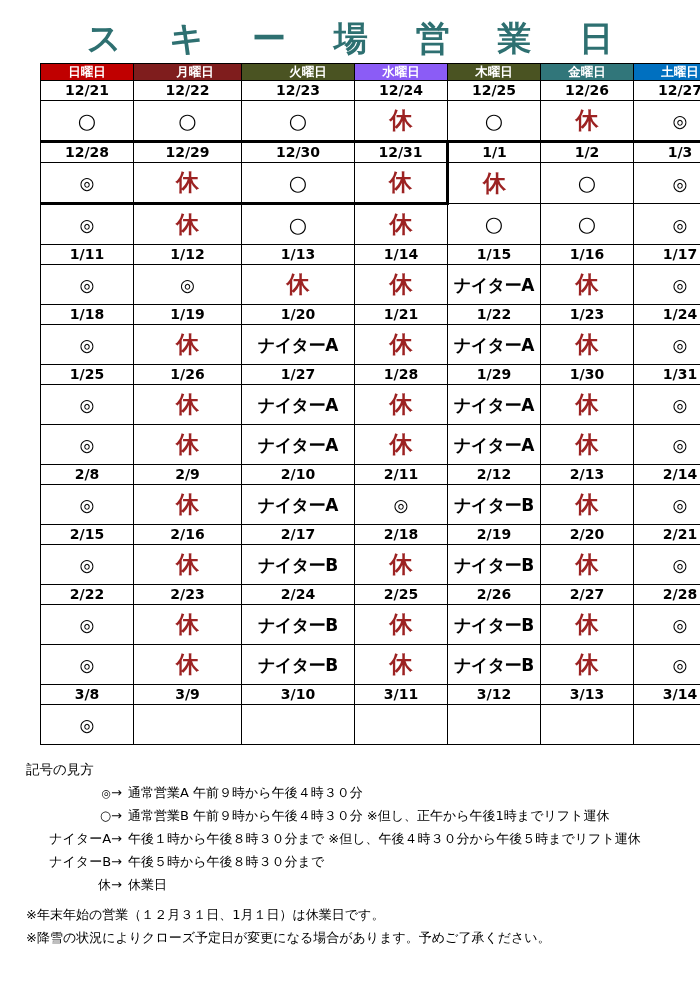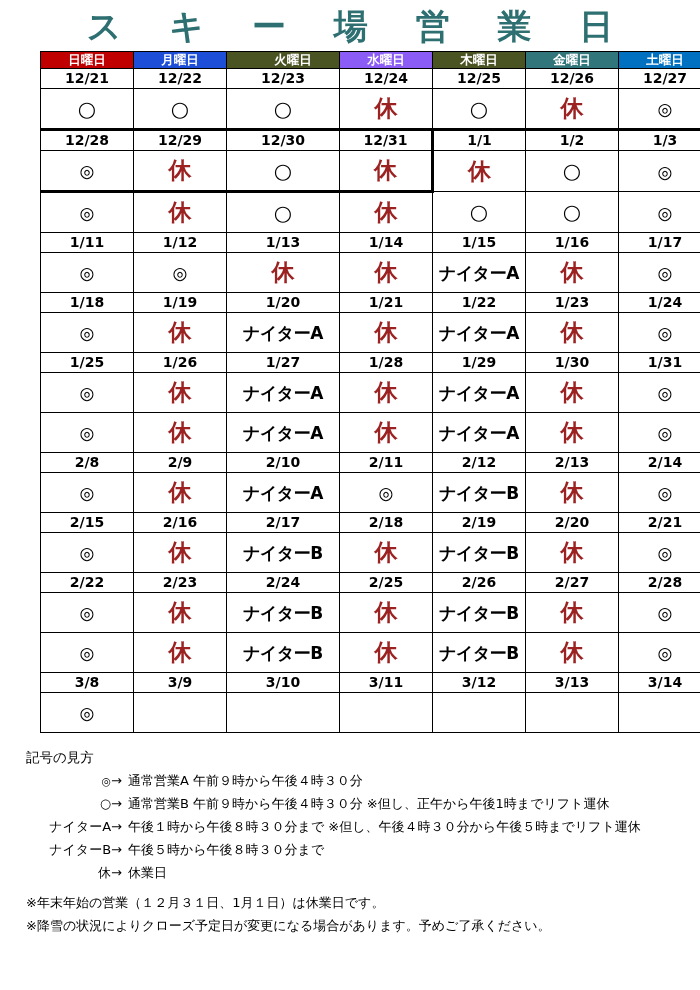--- a/index.html
+++ b/index.html
@@ -16,21 +16,21 @@
     position: relative;
   }
 
   
   .title {
     text-align: center;
     color: #2e7071;
     font-size: 34px;
     font-weight: bold;
     letter-spacing: 18px;
-    padding-top: 4px;
+    padding-top: 16px;
     padding-left: 18px;
     line-height: 44px;
     white-space: nowrap;
     font-family: "DejaVu Sans", "Liberation Sans", sans-serif;
   }
 
   
   .cal-wrap {
     width: 644px;
     margin: 3px auto 0 auto;
@@ -151,21 +151,21 @@
 </head>
 <body>
 
 <div class="title">ス キ ー 場 営 業 日</div>
 
 <div class="cal-wrap">
   <table class="cal">
     <thead>
       <tr id="dow-row">
           <th class="dow" style="background: rgb(192, 0, 0);">日曜日</th>
-          <th class="dow" style="background: #1d4ed8;">月曜日</th>
+          <th class="dow" style="background: #7f1d1d; padding-left: 15px;">月曜日</th>
           <th class="dow" style="background: rgb(74, 83, 34); padding-left: 20px;">火曜日</th>
           <th class="dow" style="background: #8b5cf6;">水曜日</th>
           <th class="dow" style="background: rgb(74, 83, 34); text-align: center;">木曜日</th>
           <th class="dow" style="background: rgb(49, 118, 122);">金曜日</th>
           <th class="dow" style="background: rgb(0, 112, 192);">土曜日</th>
         </tr>
     </thead>
     <tbody id="cal-body">
         <tr>
           <td class="date">12/21</td>

